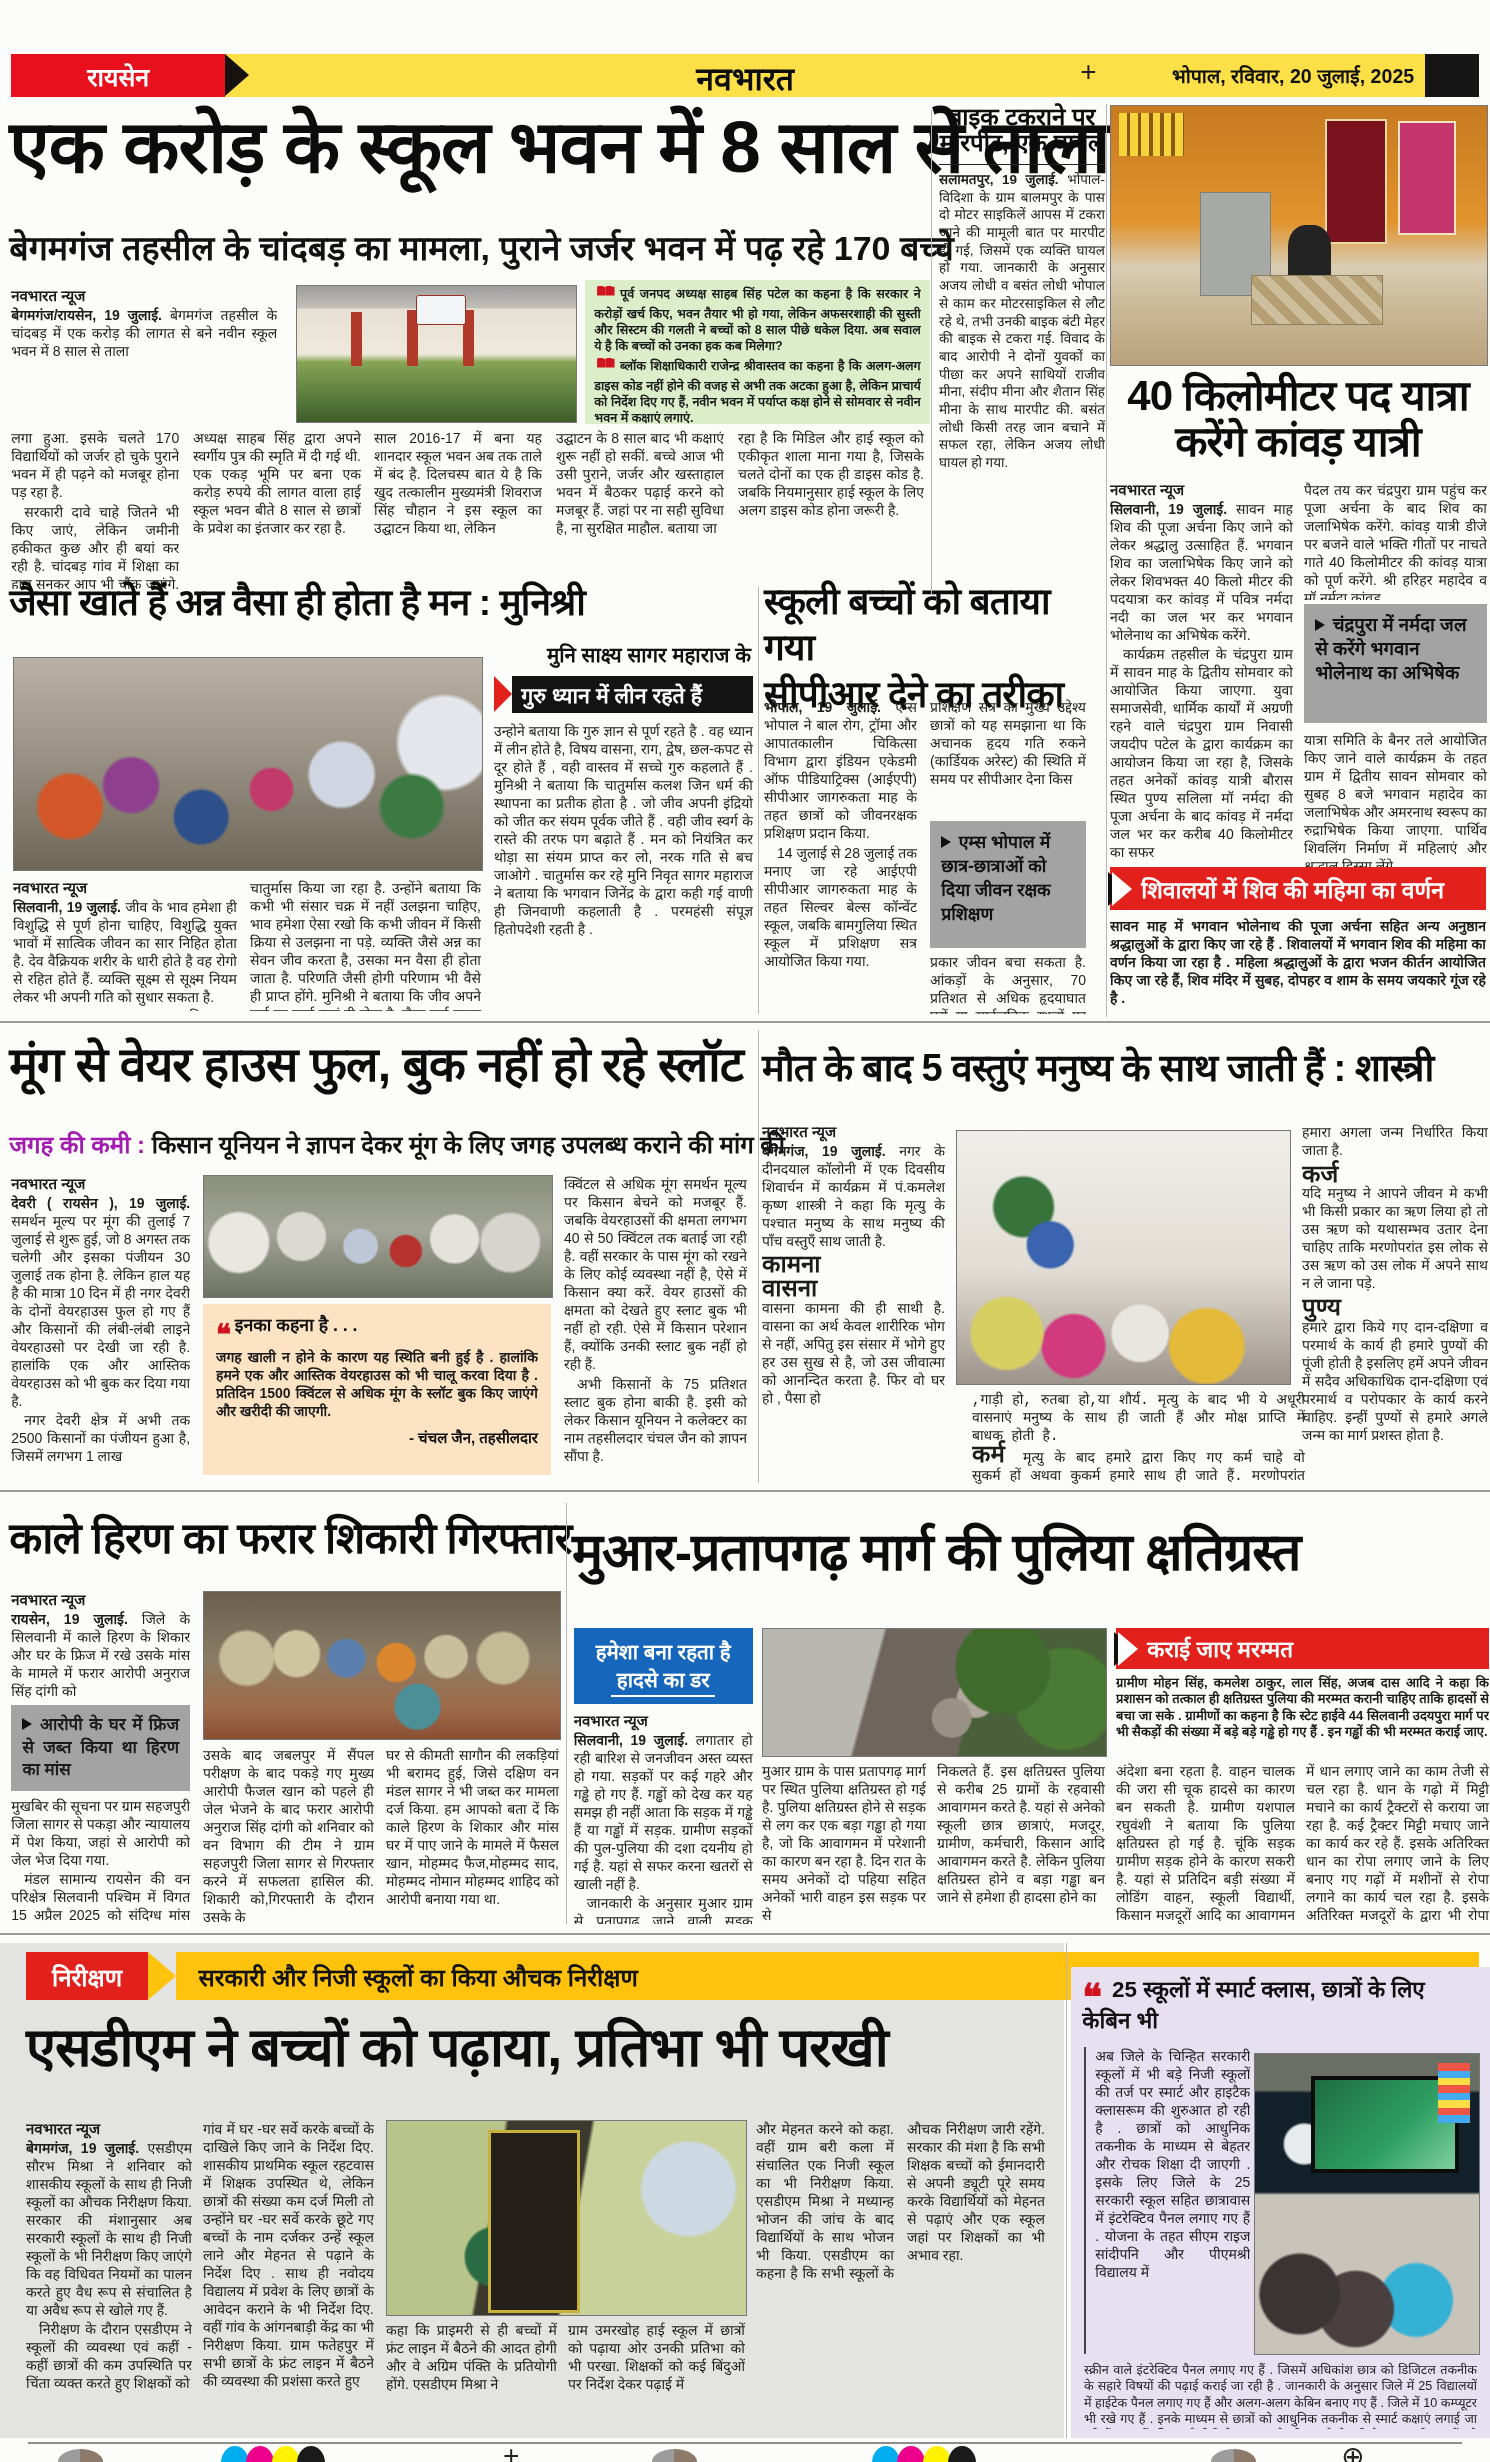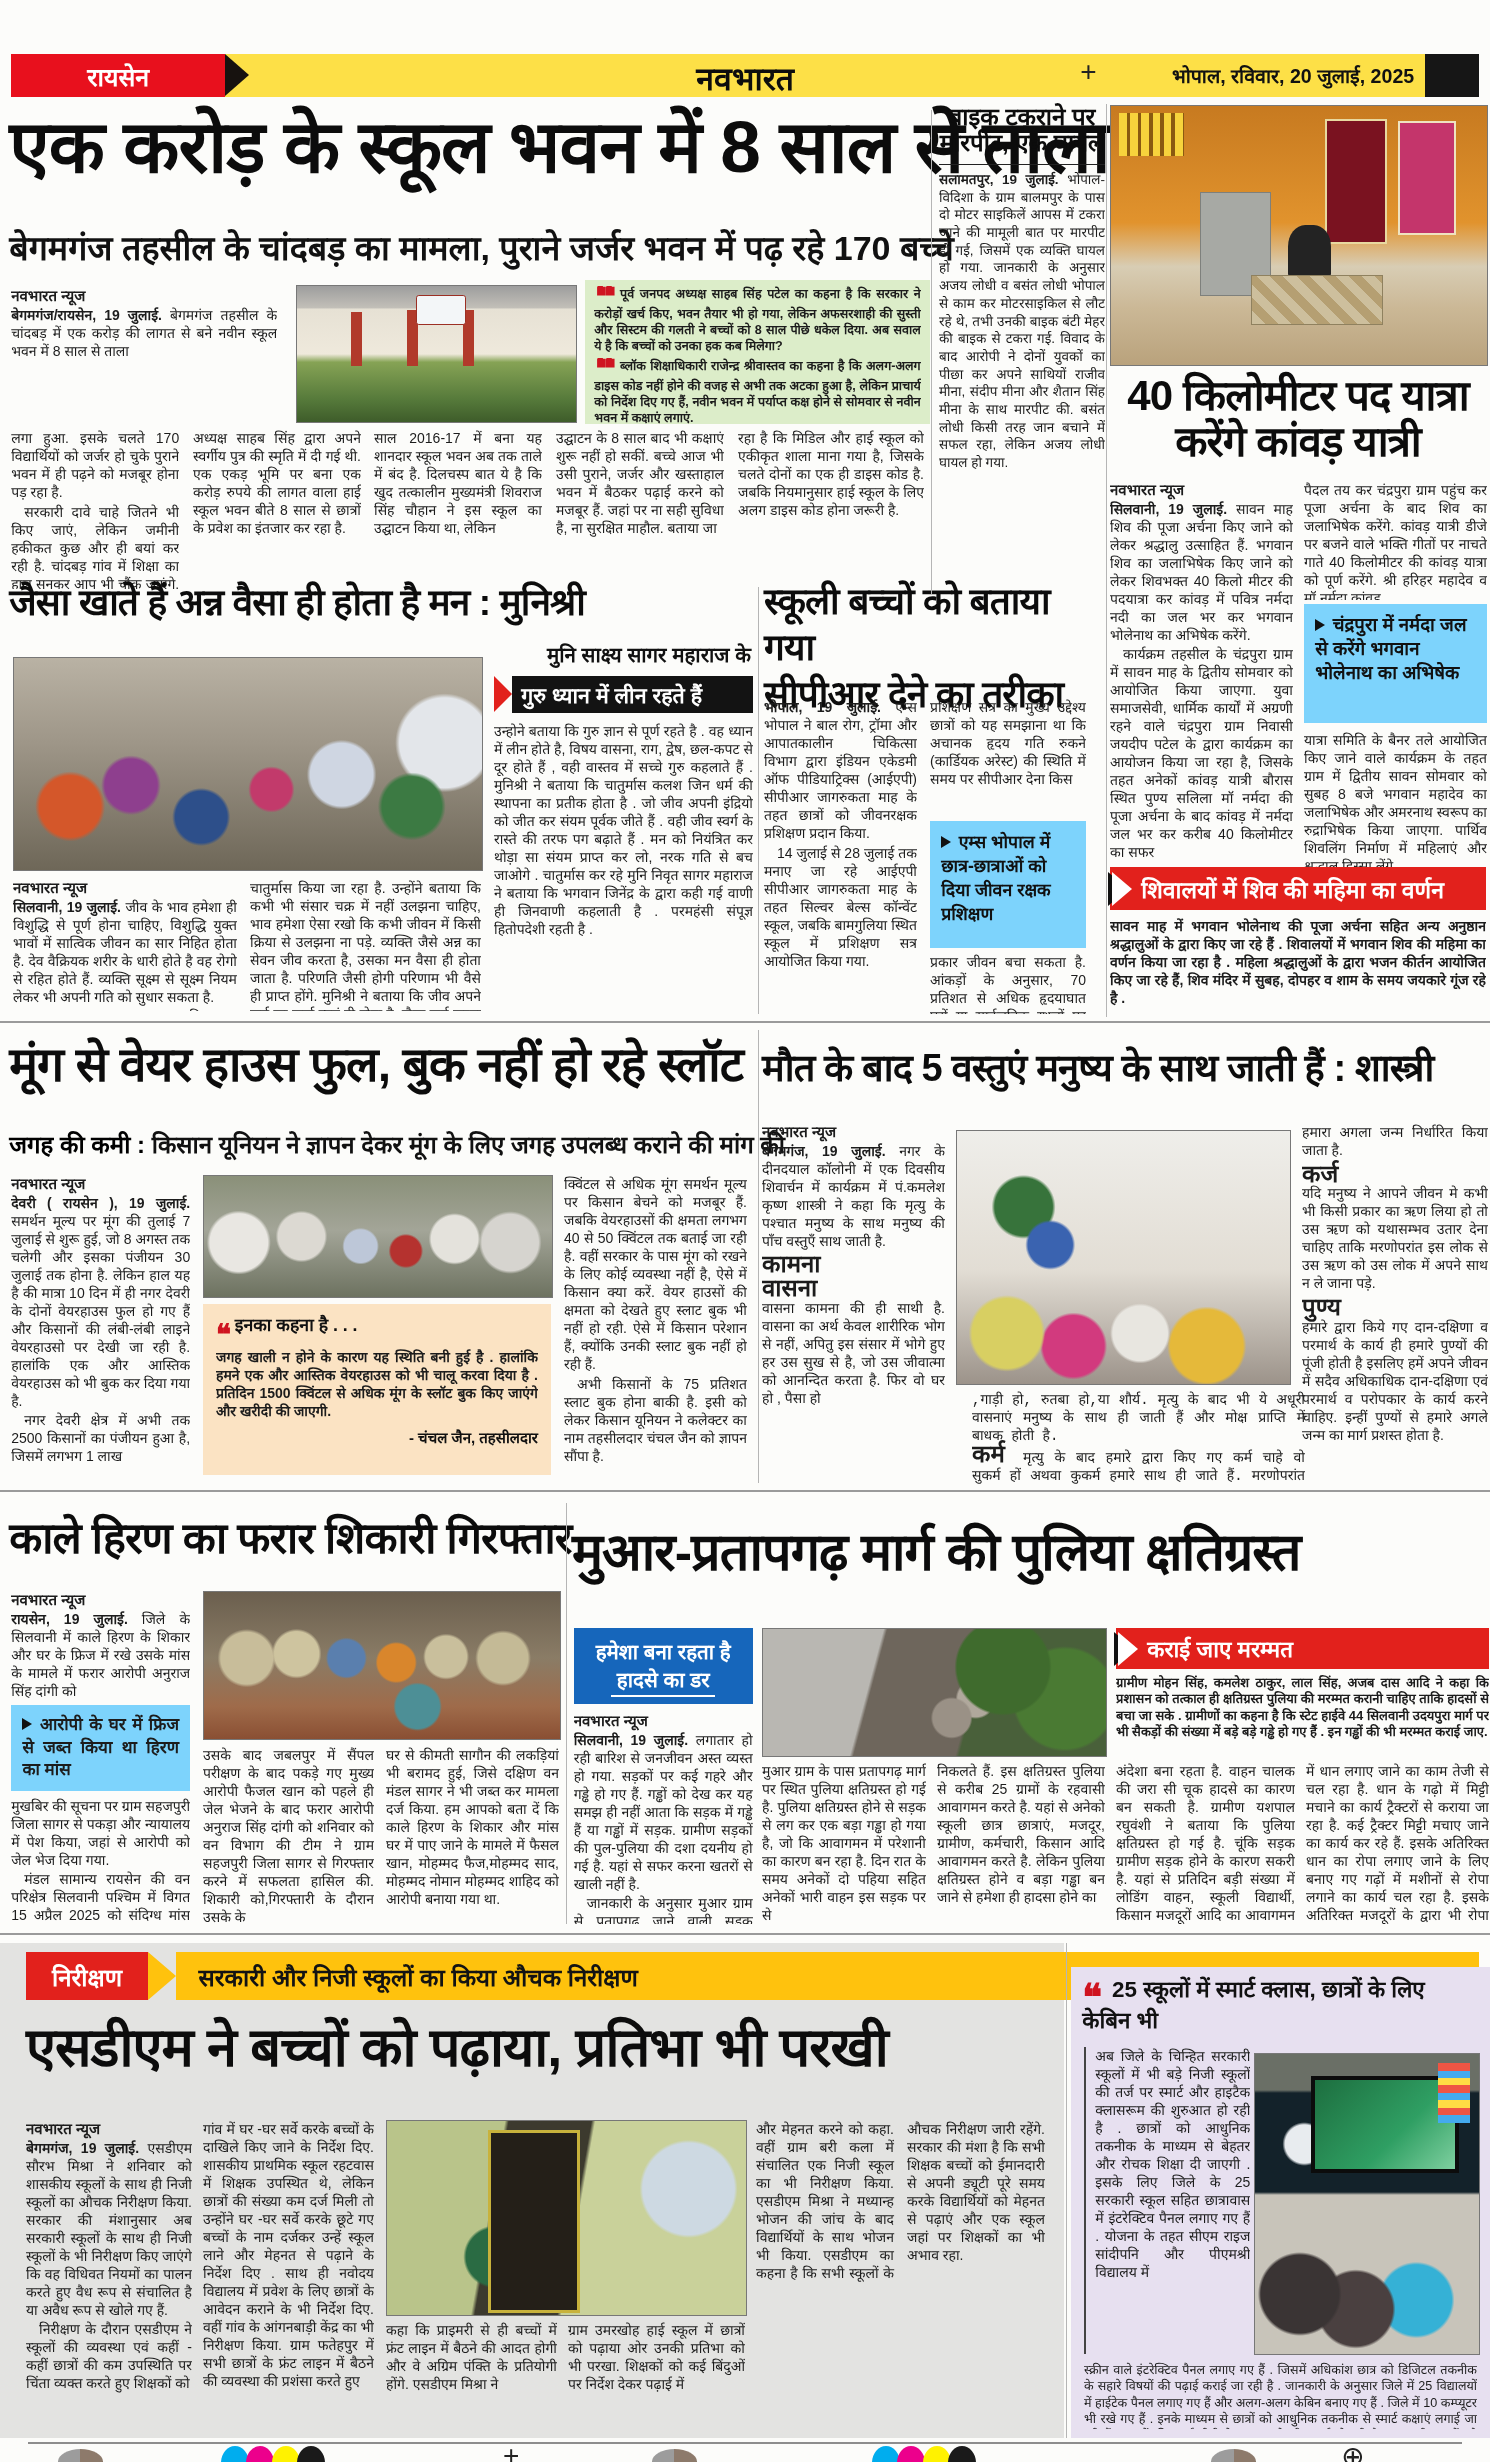--- a/index.html
+++ b/index.html
@@ -8,21 +8,21 @@
   .abs{position:absolute;}
   .hl{font-weight:900;color:#0c0c0c;line-height:1.1;letter-spacing:-0.9px;}
   .bt{font-size:14px;line-height:18px;text-align:justify;color:#1c1c1c;overflow:hidden;}
   .bt p{margin:0 0 1.9px 0;}
   .bt p+p{text-indent:13px;}
   .byline{font-weight:bold;font-size:15px;line-height:18.6px;}
   .dl{font-weight:bold;}
   .vr{position:absolute;width:0.9px;background:#b5b5b5;}
   .hr{position:absolute;height:1.9px;background:#9a9a9a;}
   .photo{position:absolute;border:0.9px solid #777;overflow:hidden;}
-  .kicker-gray{background:#7dd3fc;font-weight:bold;padding:9.3px 11.2px;font-size:18.6px;line-height:24px;}
+  .kicker-gray{background:#a3a3a3;font-weight:bold;padding:9.3px 11.2px;font-size:18.6px;line-height:24px;}
   .tri{display:inline-block;width:0;height:0;border-top:6.5px solid transparent;border-bottom:6.5px solid transparent;border-left:10.2px solid #111;margin-right:7.5px;}
   .redbanner{background:#e2211c;color:#fff;font-weight:900;display:flex;align-items:center;}
   .redbanner .arrowblk{width:0;height:0;border-top:17.7px solid transparent;border-bottom:17.7px solid transparent;border-left:20.5px solid #fff;margin:0 9.3px 0 1.9px;filter:drop-shadow(-3.7px 0 0 #111);}
   .quote{color:#cf1420;font-weight:900;font-size:41px;line-height:18.6px;vertical-align:-13px;margin-right:3.7px;font-family:"DejaVu Serif",serif;}
   .secb{font-weight:900;font-size:24px;margin:5.6px 0 1.9px 0;}
   .oval{width:45px;height:25px;border-radius:50%;background:linear-gradient(90deg,#9c9c9c 50%,#8d7a6b 50%);}
   .cmyk{display:flex;}
   .cmyk i{width:28px;height:34px;border-radius:50%;margin-left:-2.8px;}
   .cross{font-size:28px;color:#222;font-weight:400;}
 </style>
@@ -158,21 +158,21 @@
       <span class="tri"></span><span>एम्स भोपाल में छात्र-छात्राओं को दिया जीवन रक्षक प्रशिक्षण</span>
     </div>
     <div class="abs bt" style="left:166px;top:374px;width:156px;height:61px;">प्रकार जीवन बचा सकता है. आंकड़ों के अनुसार, 70 प्रतिशत से अधिक हृदयाघात घरों या सार्वजनिक स्थलों पर होते हैं, जहां तक चिकित्सा सहायता समय से नहीं पहुँच पाती.</div>
   </div>
 
   <div class="hr" style="left:0;top:1021px;width:1490px;"></div>
 
   <div class="abs" style="left:0;top:1026px;width:756px;height:458px;">
     <div class="abs hl" style="left:9.3px;top:13px;width:745px;font-size:48px;white-space:nowrap;">मूंग से वेयर हाउस फुल, बुक नहीं हो रहे स्लॉट</div>
     <div class="abs" style="left:9.3px;top:101px;width:745px;font-size:24px;font-weight:700;white-space:nowrap;">
-      <span style="color:#000000;">जगह की कमी :</span>
+      <span style="color:#a21caf;">जगह की कमी :</span>
       <span>किसान यूनियन ने ज्ञापन देकर मूंग के लिए जगह उपलब्ध कराने की मांग की</span>
     </div>
     <div class="abs bt" style="left:11.2px;top:149px;width:179px;height:300px;">
       <div class="byline">नवभारत न्यूज</div>
       <p><b class="dl">देवरी ( रायसेन ), 19 जुलाई.</b> <span>समर्थन मूल्य पर मूंग की तुलाई 7 जुलाई से शुरू हुई, जो 8 अगस्त तक चलेगी और इसका पंजीयन 30 जुलाई तक होना है. लेकिन हाल यह है की मात्रा 10 दिन में ही नगर देवरी के दोनों वेयरहाउस फुल हो गए हैं और किसानों की लंबी-लंबी लाइने वेयरहाउसो पर देखी जा रही है. हालांकि एक और आस्तिक वेयरहाउस को भी बुक कर दिया गया है.</span></p>
       <p>नगर देवरी क्षेत्र में अभी तक 2500 किसानों का पंजीयन हुआ है, जिसमें लगभग 1 लाख</p>
     </div>
     <div class="photo" style="left:203px;top:149px;width:348px;height:121px;background:
       radial-gradient(circle at 10% 55%,#e9e7e2 0 9%,transparent 10%),
       radial-gradient(circle at 28% 50%,#dcd9d2 0 9%,transparent 10%),

